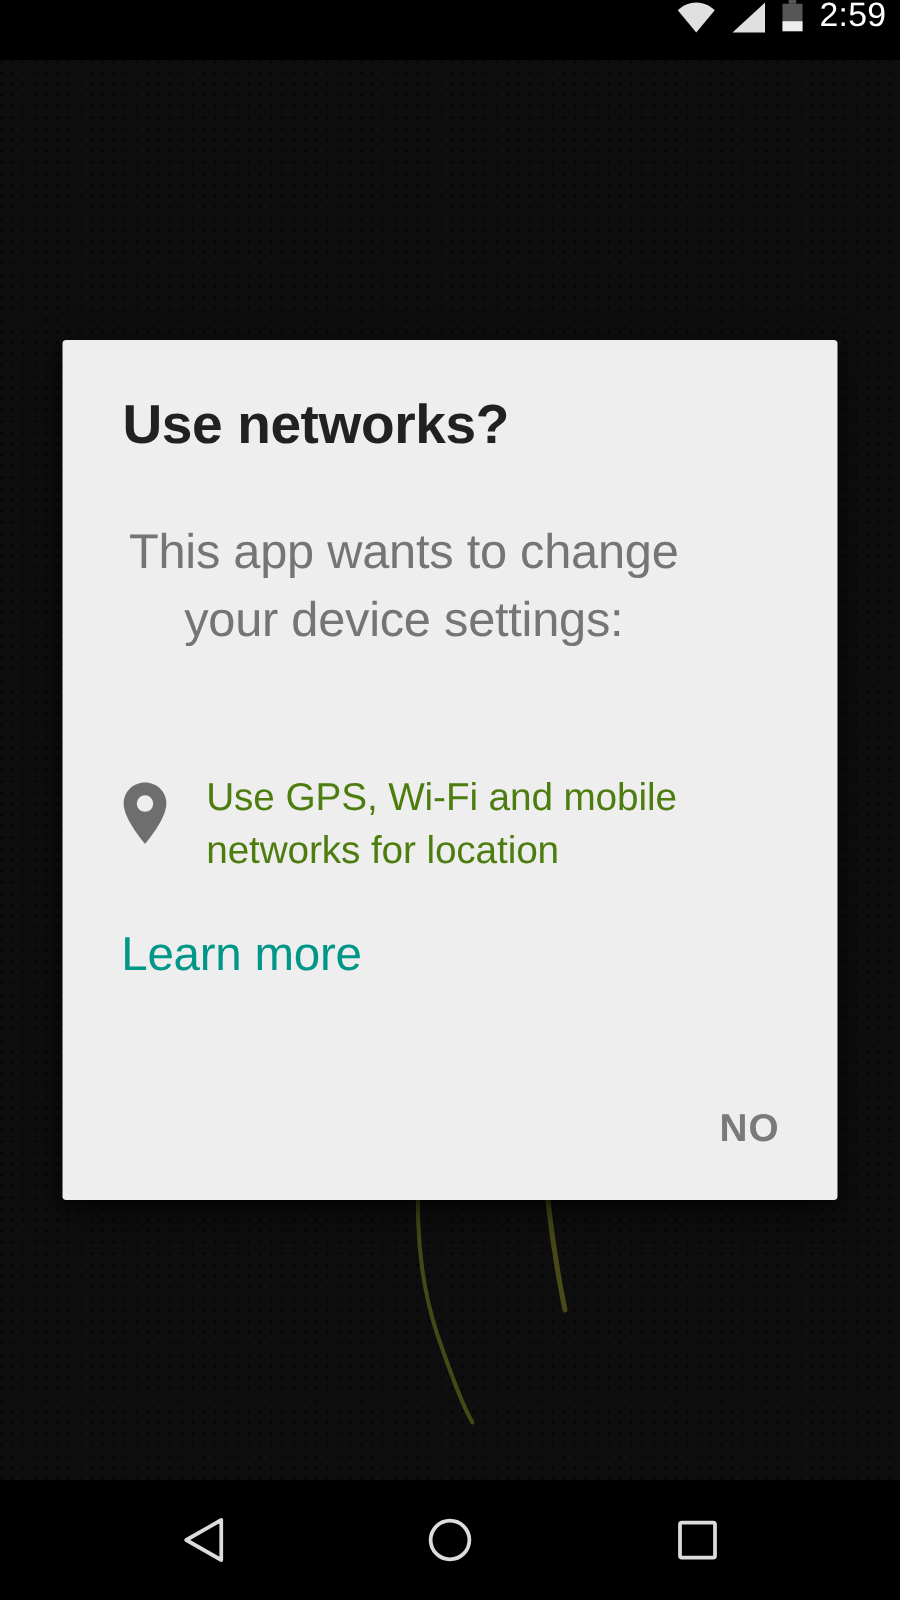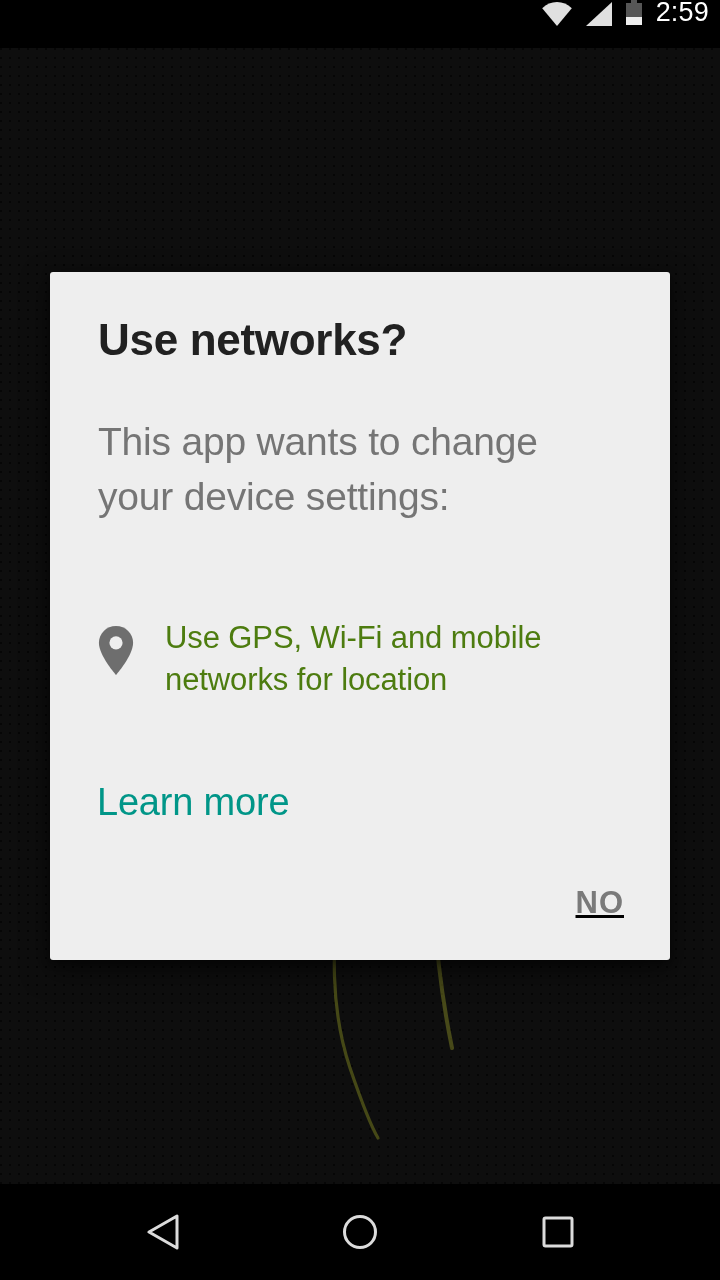--- a/index.html
+++ b/index.html
@@ -108,20 +108,21 @@
   .dialog-message {
     position: absolute;
     left: 48px;
     top: 142px;
     width: 450px;
     font-size: 39px;
     font-weight: 400;
     color: #757575;
     line-height: 55px;
     letter-spacing: -0.2px;
+    text-align: center;
   }
   .perm-row {
     position: absolute;
     left: 48px;
     top: 345px;
     width: 545px;
     display: flex;
     align-items: flex-start;
   }
   .perm-icon {
@@ -142,30 +143,28 @@
     position: absolute;
     left: 47px;
     top: 473px;
     font-size: 38px;
     font-weight: 400;
     color: #009688;
     line-height: 1;
     letter-spacing: -0.2px;
     white-space: nowrap;
     cursor: pointer;
-    margin-top: 38px;
   }
   .dialog-actions {
     position: absolute;
     right: 30px;
     bottom: 30px;
     display: flex;
     align-items: flex-end;
     gap: 44px;
-    text-decoration: underline;
   }
   .btn {
     background: none;
     border: none;
     font-family: "Liberation Sans", sans-serif;
     font-size: 31px;
     font-weight: bold;
     letter-spacing: 1px;
     padding: 12px 16px;
     cursor: pointer;

